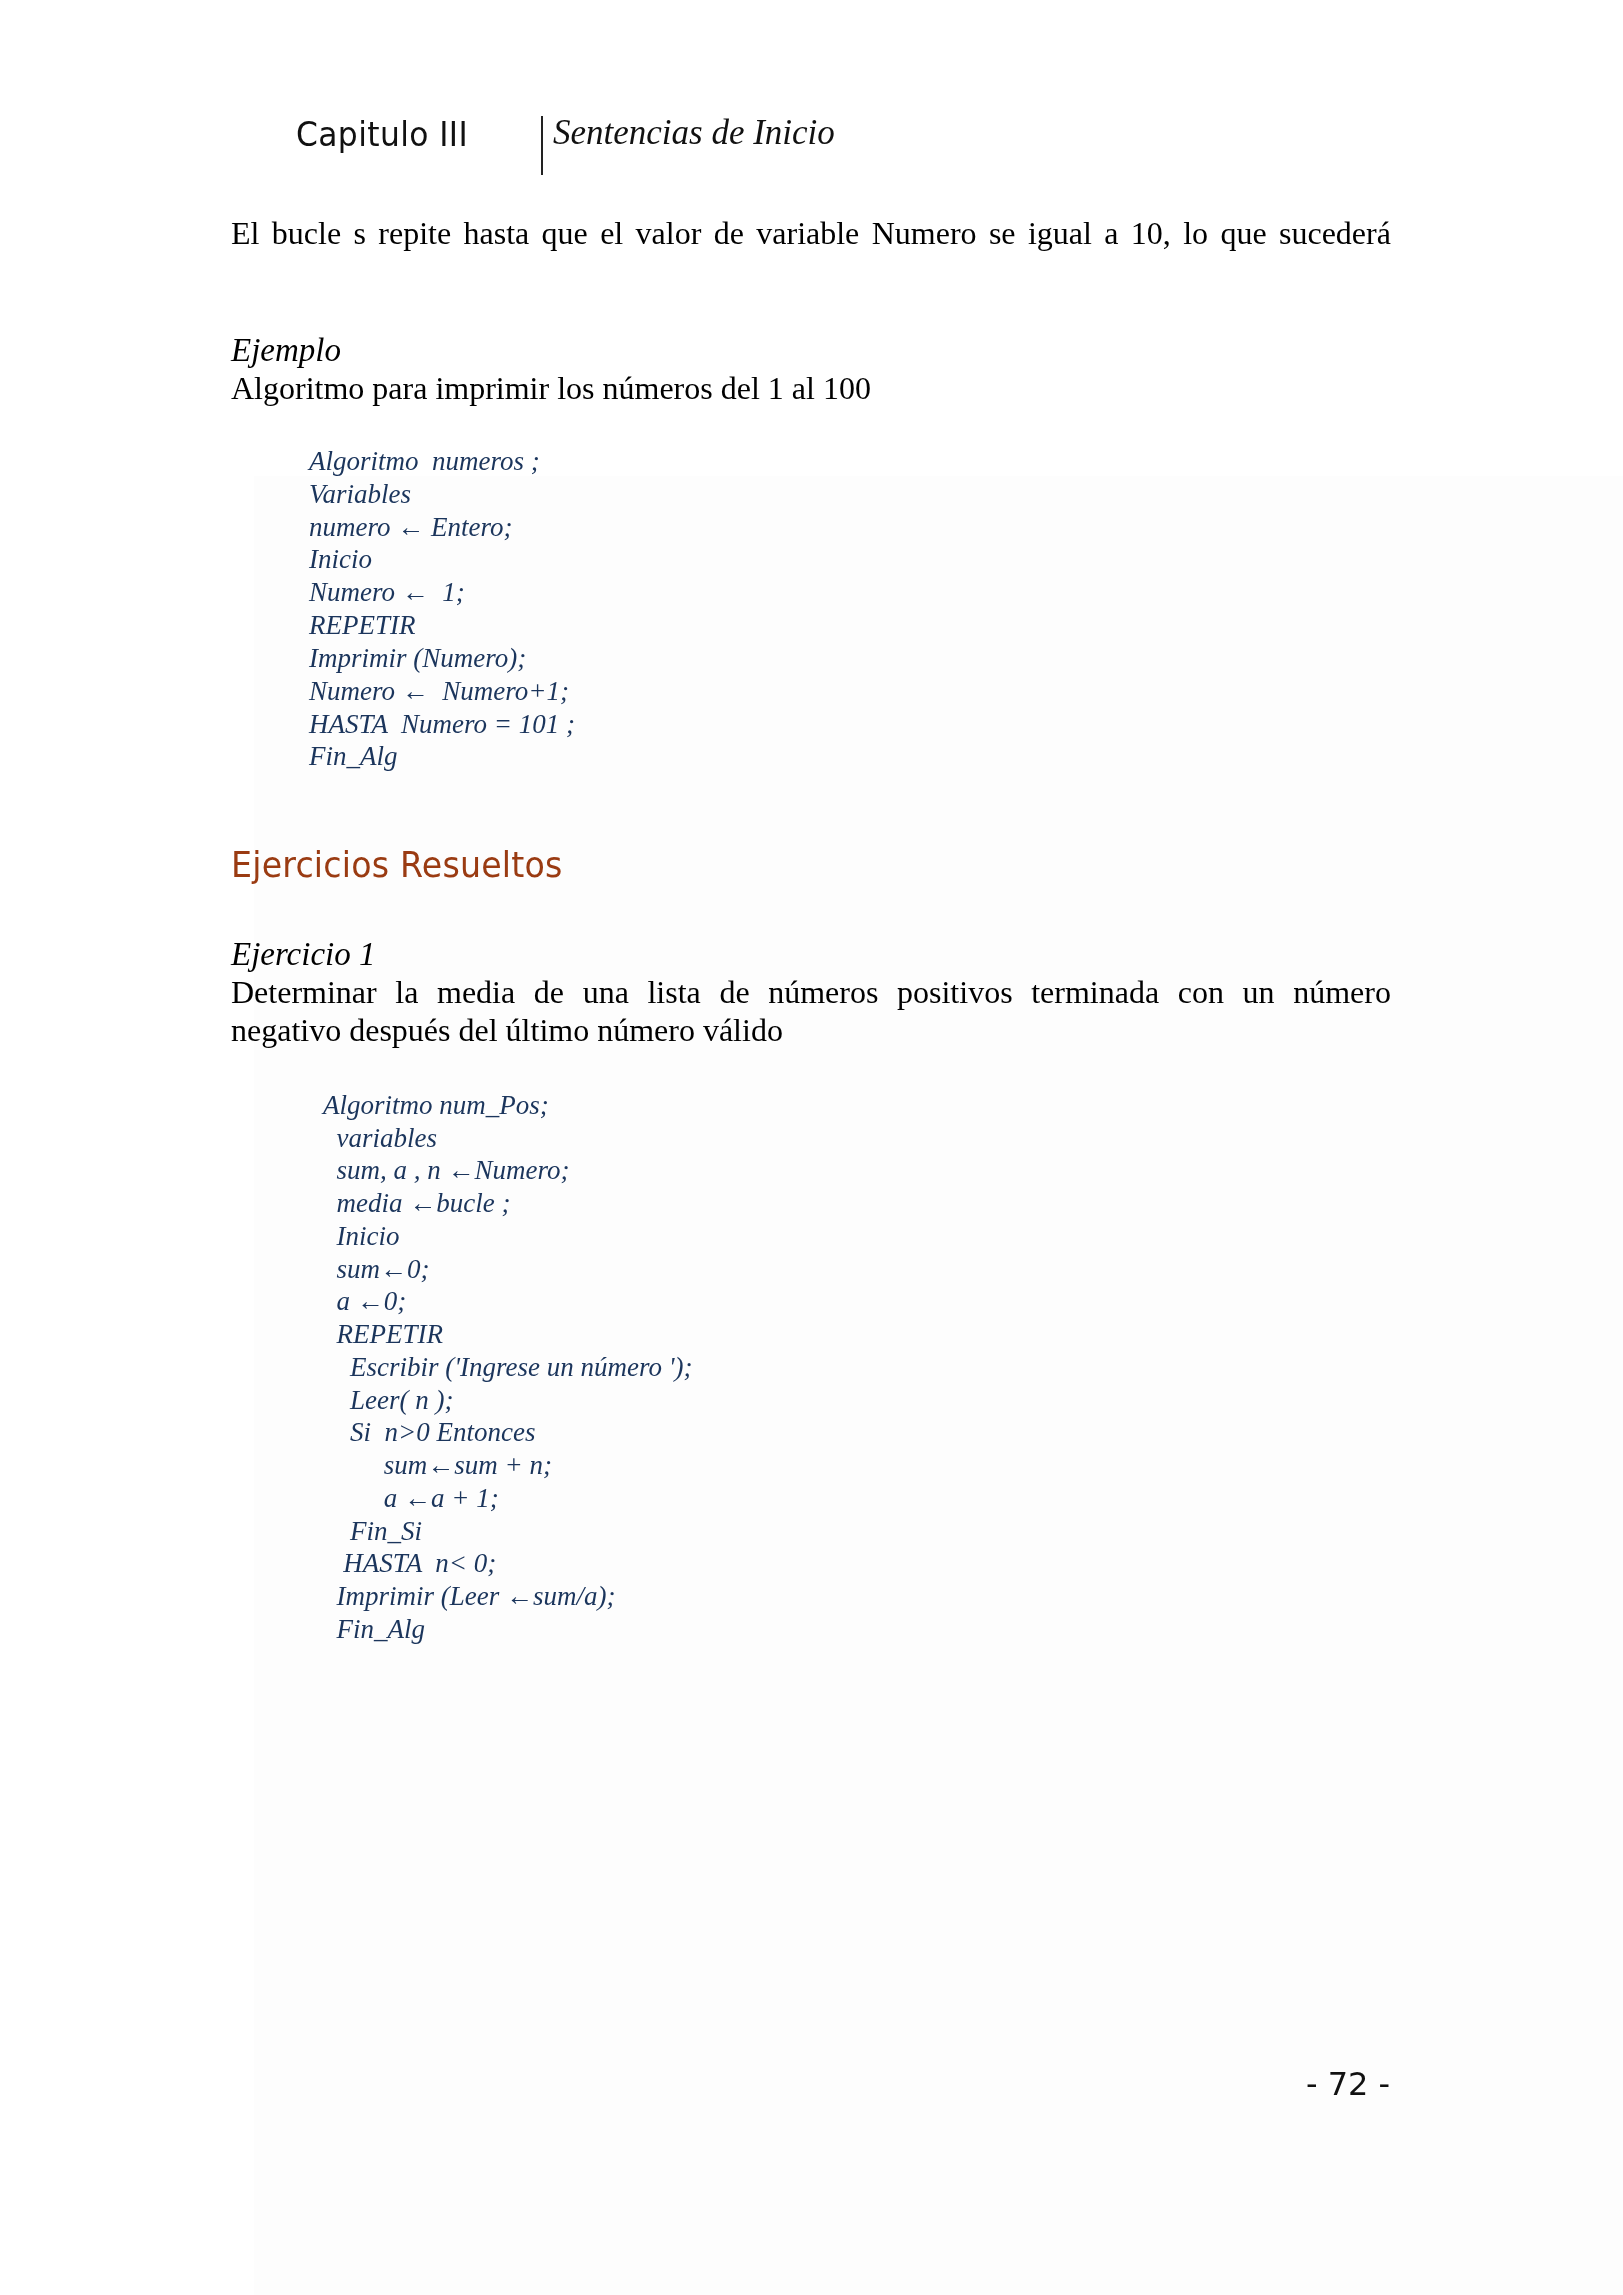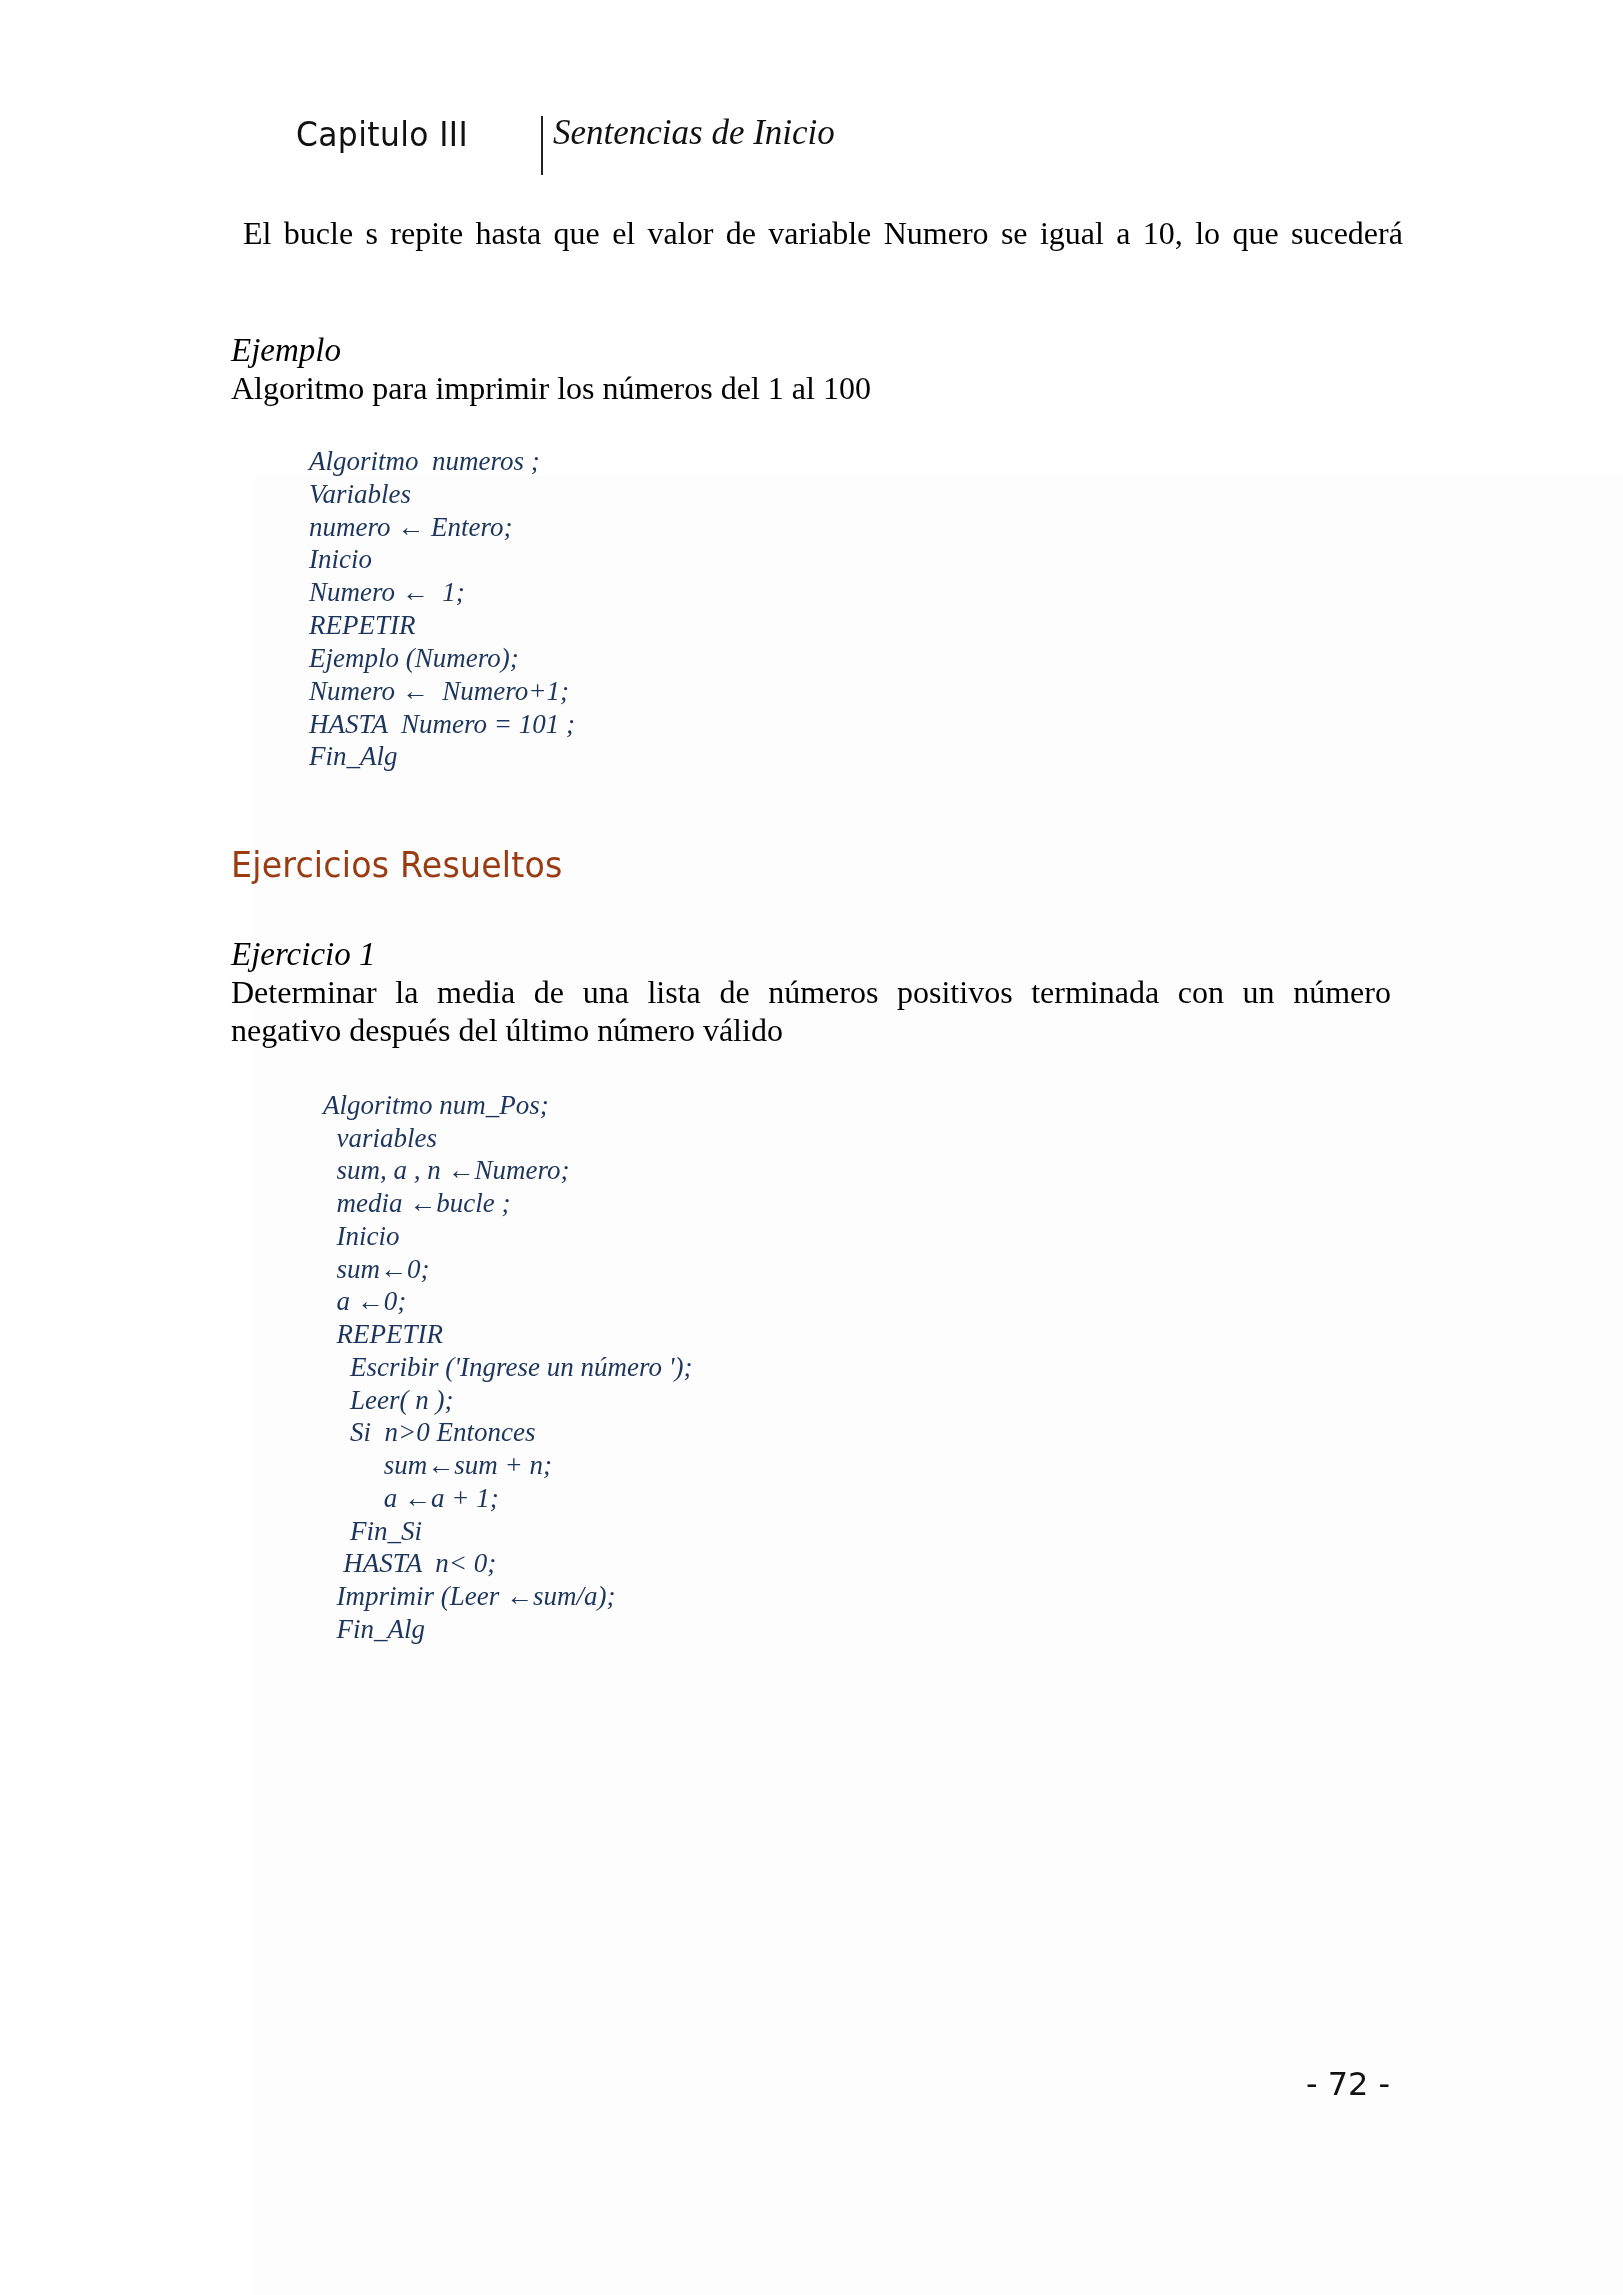--- a/index.html
+++ b/index.html
@@ -116,21 +116,21 @@
   </style>
 </head>
 <body>
 
 <div class="page-tint"></div>
 
 <div class="hdr-chapter">Capitulo III</div>
 <div class="hdr-divider"></div>
 <div class="hdr-section">Sentencias de Inicio</div>
 
-<div class="para" style="top:214px;margin-left:12px;">
+<div class="para" style="top:214px;">
   <div class="jline" id="intro-line1">
       <span>El</span>
       <span>bucle</span>
       <span>s</span>
       <span>repite</span>
       <span>hasta</span>
       <span>que</span>
       <span>el</span>
       <span>valor</span>
       <span>de</span>
@@ -151,21 +151,21 @@
   <span class="para-line">Algoritmo para imprimir  los números del 1 al 100</span>
 </div>
 
 <div class="code" id="code-example" style="left:309px; top:445px;">
     <div class="code-line" style="top: 0px;">Algoritmo  numeros ;</div>
     <div class="code-line" style="top: 33px;">Variables</div>
     <div class="code-line" style="top: 66px;">numero ← Entero;</div>
     <div class="code-line" style="top: 98px;">Inicio</div>
     <div class="code-line" style="top: 131px;">Numero ←  1;</div>
     <div class="code-line" style="top: 164px;">REPETIR</div>
-    <div class="code-line" style="top: 197px;">Ejemplo (Numero);</div>
+    <div class="code-line" style="top: 197px;">Imprimir (Numero);</div>
     <div class="code-line" style="top: 230px;">Numero ←  Numero+1;</div>
     <div class="code-line" style="top: 263px;">HASTA  Numero = 101 ;</div>
     <div class="code-line" style="top: 295px;">Fin_Alg</div>
   </div>
 
 <div class="section-title">Ejercicios Resueltos</div>
 
 <div class="subhead" style="top:935px;">Ejercicio 1</div>
 <div class="para" style="top:973px;">
   <div class="jline" id="ex1-line1">

